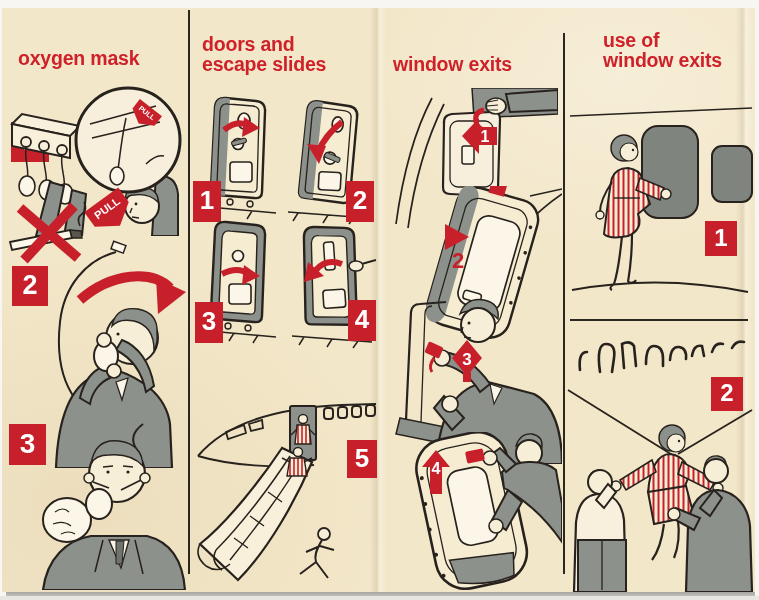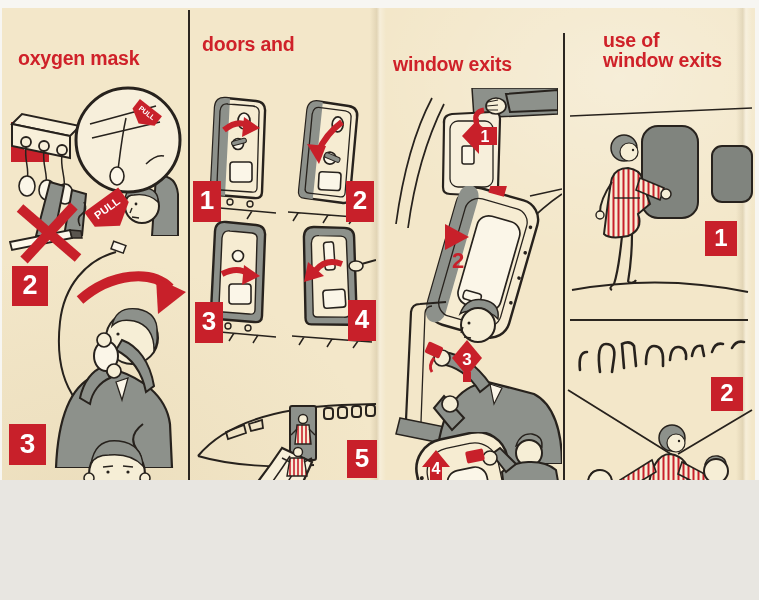--- a/index.html
+++ b/index.html
@@ -1,16 +1,16 @@
 <!DOCTYPE html>
 <html><head>
 <meta charset="utf-8">
 <style>
   html,body{margin:0;padding:0;background:#e8e6e1;}
-  #stage{position:relative;width:759px;height:480px;overflow:hidden;
+  #stage{position:relative;width:759px;height:596px;overflow:hidden;
          background:#f7f6f2;font-family:"Liberation Sans","DejaVu Sans",sans-serif;}
   .card{position:absolute;left:2px;top:8px;width:753px;height:584px;
         background:
           radial-gradient(ellipse 420px 300px at 82% 12%, rgba(255,255,255,.28), rgba(255,255,255,0) 60%),
           radial-gradient(ellipse 520px 420px at 10% 85%, rgba(170,140,80,.10), rgba(0,0,0,0) 60%),
           #f3e7c9;}
   .scan-shadow{position:absolute;left:6px;top:592px;width:749px;height:8px;
         background:linear-gradient(180deg,#aaa7a1,#d8d6d1);}
   .crease{position:absolute;top:8px;height:584px;width:16px;pointer-events:none;
         background:linear-gradient(90deg,rgba(0,0,0,0) 0%,rgba(110,90,50,.13) 42%,rgba(255,255,255,.30) 62%,rgba(0,0,0,0) 100%);}
@@ -129,21 +129,21 @@
     <path d="M84,68 L68,62 M96,70 L116,60" stroke="#27221d" stroke-width="1.8"></path>
     <ellipse cx="42" cy="100" rx="24" ry="22" fill="#fbf6e8" stroke="#27221d" stroke-width="2"></ellipse>
     <path d="M30,92 q8,-6 14,0 M28,104 q10,-4 18,2 M36,114 q8,-4 14,0" fill="none" stroke="#27221d" stroke-width="1.2"></path>
     <ellipse cx="74" cy="84" rx="13" ry="15" fill="#fbf6e8" stroke="#27221d" stroke-width="2"></ellipse>
     <path d="M18,170 C22,138 42,120 66,116 L122,116 C146,122 158,142 160,170 Z" fill="#8d918b" stroke="#27221d" stroke-width="2.2"></path>
     <polygon points="84,120 104,120 96,148" fill="#fbf6e8" stroke="#27221d" stroke-width="1.4"></polygon>
     <polygon points="91,121 99,121 97,144 91,144" fill="#6f736e" stroke="#27221d" stroke-width="1"></polygon>
     <path d="M78,120 L70,152 M110,120 L118,154" stroke="#27221d" stroke-width="1.5"></path>
   </svg>
 
-  <div class="title" style="left:202px;top:34px"><span>doors and</span><br></div>
+  <div class="title" style="left:202px;top:34px"><span>doors and</span><br><span>escape slides</span></div>
 
   <svg style="left:194px;top:92px" width="88" height="130" viewBox="0 0 88 130">
     <path d="M21,15 Q22,5 32,6 L62,9 Q72,10 71,20 L68,100 Q68,107 60,106 L23,103 Q16,103 17,95 Z" fill="#f6ecd2" stroke="#27221d" stroke-width="2.4"></path>
     <path d="M21,15 Q22,5 32,6 L36,6.5 L31,104 L23,103 Q16,103 17,95 Z" fill="#8d918b"></path>
     <path d="M26,19 Q27,11 34,12 L59,14 Q66,15 65,22 L63,96 Q63,101 57,100 L27,98 Q22,98 23,92 Z" fill="none" stroke="#27221d" stroke-width="1.3"></path>
     <ellipse cx="50" cy="29" rx="6" ry="8" fill="#fbf6e8" stroke="#27221d" stroke-width="1.7"></ellipse>
     <circle cx="44" cy="52" r="5.5" fill="#fbf6e8" stroke="#27221d" stroke-width="1.7"></circle>
     <rect x="38" y="48" width="15" height="4.5" rx="2" transform="rotate(-15 44 52)" fill="#8d918b" stroke="#27221d"></rect>
     <rect x="36" y="70" width="22" height="20" rx="3" fill="#fbf6e8" stroke="#27221d" stroke-width="1.6"></rect>
     <path d="M4,114 L82,121 M12,115 L7,123 M26,117 L21,125 M58,119 L53,127" stroke="#27221d" stroke-width="1.5"></path>

